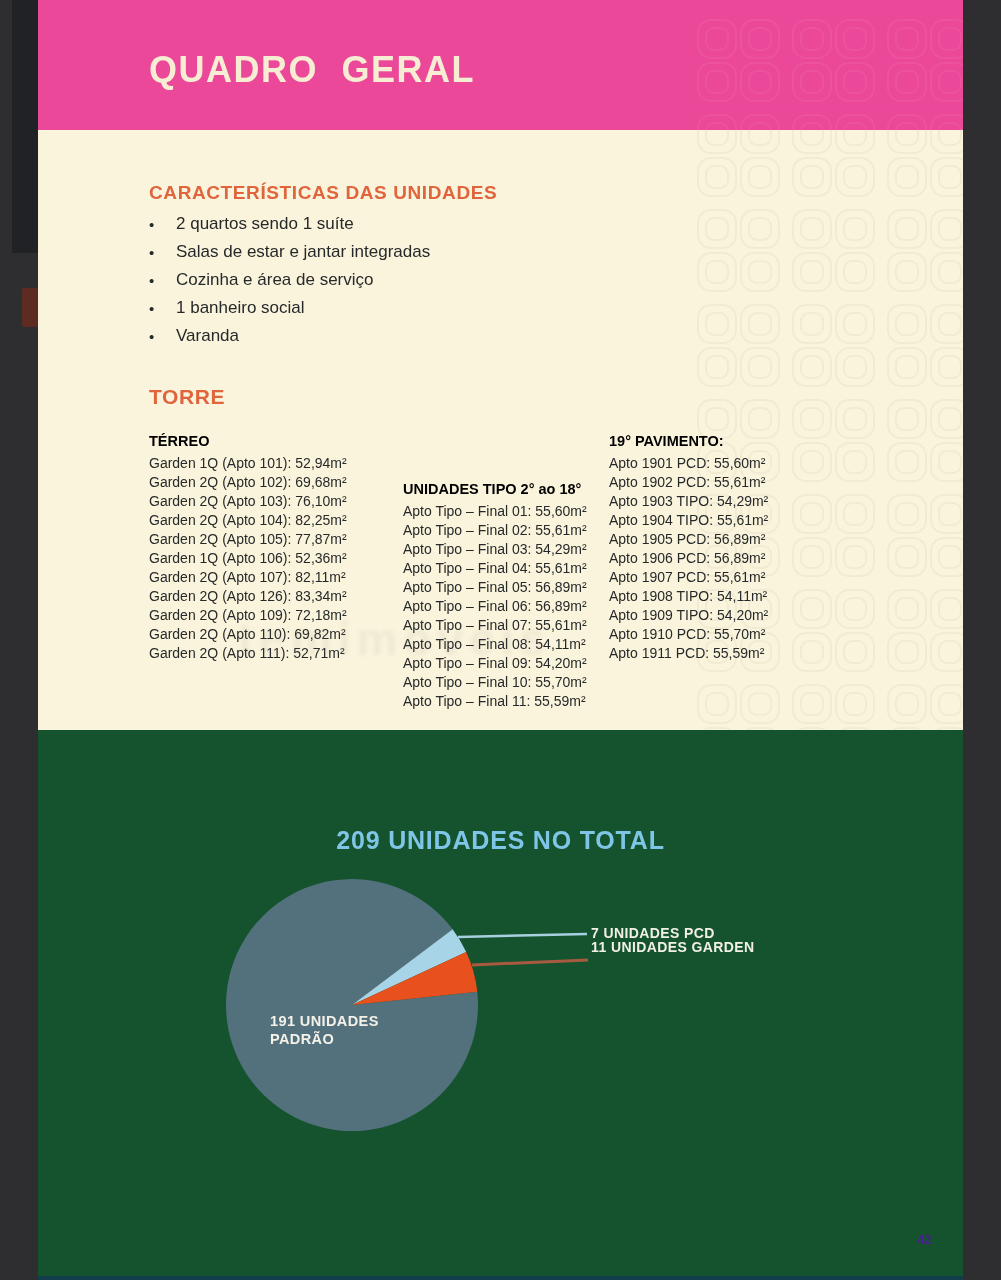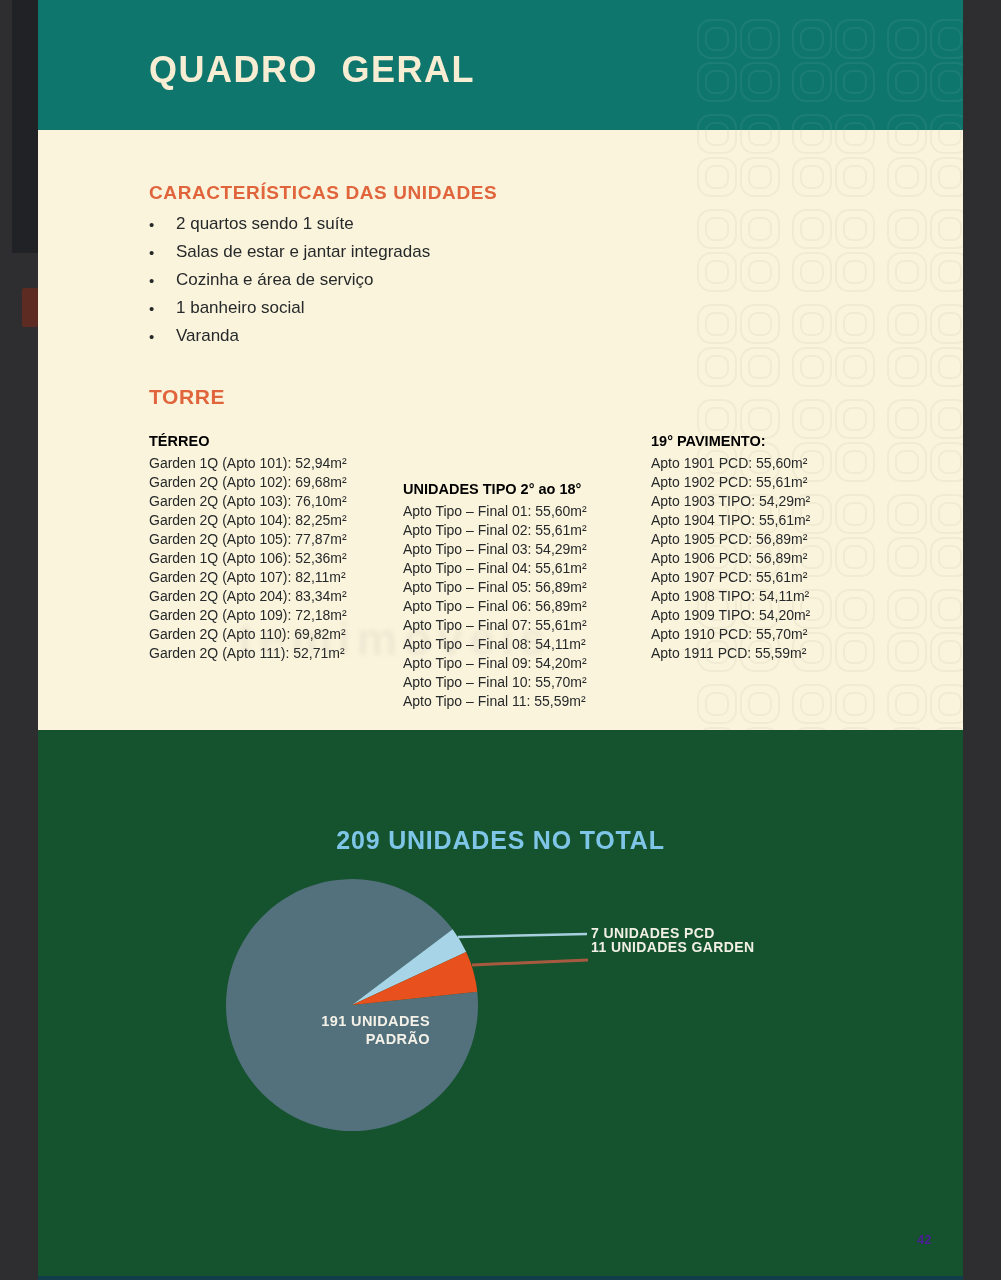--- a/index.html
+++ b/index.html
@@ -12,21 +12,21 @@
   .abs{position:absolute;}
 
   
   .thumb-block{left:12px;top:0;width:26px;height:253px;background:#212226;}
   .thumb-red{left:22px;top:288px;width:16px;height:39px;background:#5d2b21;border-radius:2px;}
 
   
   .page{left:38px;top:0;width:925px;height:1280px;background:#fbf4dd;}
 
   
-  .band-header{left:0;top:0;width:925px;height:130px;background:#0f766e;overflow:hidden;}
+  .band-header{left:0;top:0;width:925px;height:130px;background:#ec4899;overflow:hidden;}
   .doc-title{
     left:111px;top:50px;
     font-size:36px;font-weight:bold;color:#f6edd3;
     letter-spacing:1.5px;word-spacing:12px;line-height:40px;white-space:nowrap;
   }
 
   
   .band-cream{left:0;top:130px;width:925px;height:600px;overflow:hidden;}
   .car-title{
     left:111px;top:52px;font-size:19px;font-weight:bold;color:#e0653c;
@@ -36,41 +36,41 @@
   .features li{display:flex;height:28px;align-items:center;font-size:17px;color:#26292a;white-space:nowrap;}
   .features .bullet{width:27px;font-size:15px;color:#26292a;}
   .torre-title{
     left:111px;top:255px;font-size:21px;font-weight:bold;color:#e0653c;letter-spacing:.6px;
   }
   .unit-col{top:303px;}
   .unit-col .col-header{font-size:14.5px;font-weight:bold;color:#000000;white-space:nowrap;margin-bottom:5px;}
   .unit-row{font-size:14px;line-height:19px;color:#26292a;white-space:nowrap;}
   .col-terreo{left:111px;}
   .col-tipo{left:365px;margin-top:48px;}
-  .col-pav19{left:613px;}
+  .col-pav19{left:571px;}
   .watermark{
     left:200px;top:482px;width:580px;
     font-size:46px;font-weight:bold;color:#77756a;opacity:.09;
     letter-spacing:6px;filter:blur(2px);white-space:nowrap;
   }
 
   
   .band-chart{left:0;top:730px;width:925px;height:642px;background:#14532d;overflow:hidden;text-decoration:underline;}
   .chart-title{
     left:0;top:96px;width:925px;text-align:center;
     font-size:25px;font-weight:bold;color:#7ec5e8;letter-spacing:.8px;
   }
   #pie-svg{position:absolute;left:0;top:0;}
   .callout-label{
     font-size:14px;font-weight:bold;color:#f2f0e6;letter-spacing:.4px;white-space:nowrap;line-height:16px;
   }
   .label-pcd{left:553px;top:195px;}
   .label-garden{left:553px;top:209px;}
   .label-padrao{
-    left:232px;top:282px;width:160px;text-align:right;
+    left:232px;top:282px;width:160px;text-align:left;
     font-size:14.5px;font-weight:bold;color:#f4f2e8;letter-spacing:.4px;line-height:18px;
   }
   .page-number{left:879px;top:1232px;font-size:13px;font-weight:bold;color:#4c1d95;}
   .footer-strip{left:0;bottom:0;width:925px;height:4px;background:#123e4c;}
 </style>
 </head>
 <body>
 
 <div class="abs thumb-block"></div>
 <div class="abs thumb-red"></div>
@@ -332,21 +332,21 @@
     <div class="abs unit-col col-terreo">
       <div class="col-header">TÉRREO</div>
       <div class="col-list">
           <div class="unit-row">Garden 1Q (Apto 101): 52,94m²</div>
           <div class="unit-row">Garden 2Q (Apto 102): 69,68m²</div>
           <div class="unit-row">Garden 2Q (Apto 103): 76,10m²</div>
           <div class="unit-row">Garden 2Q (Apto 104): 82,25m²</div>
           <div class="unit-row">Garden 2Q (Apto 105): 77,87m²</div>
           <div class="unit-row">Garden 1Q (Apto 106): 52,36m²</div>
           <div class="unit-row">Garden 2Q (Apto 107): 82,11m²</div>
-          <div class="unit-row">Garden 2Q (Apto 204): 83,34m²</div>
+          <div class="unit-row">Garden 2Q (Apto 126): 83,34m²</div>
           <div class="unit-row">Garden 2Q (Apto 109): 72,18m²</div>
           <div class="unit-row">Garden 2Q (Apto 110): 69,82m²</div>
           <div class="unit-row">Garden 2Q (Apto 111): 52,71m²</div>
         </div>
     </div>
     <div class="abs unit-col col-tipo">
       <div class="col-header">UNIDADES TIPO 2° ao 18°</div>
       <div class="col-list">
           <div class="unit-row">Apto Tipo – Final 01: 55,60m²</div>
           <div class="unit-row">Apto Tipo – Final 02: 55,61m²</div>

